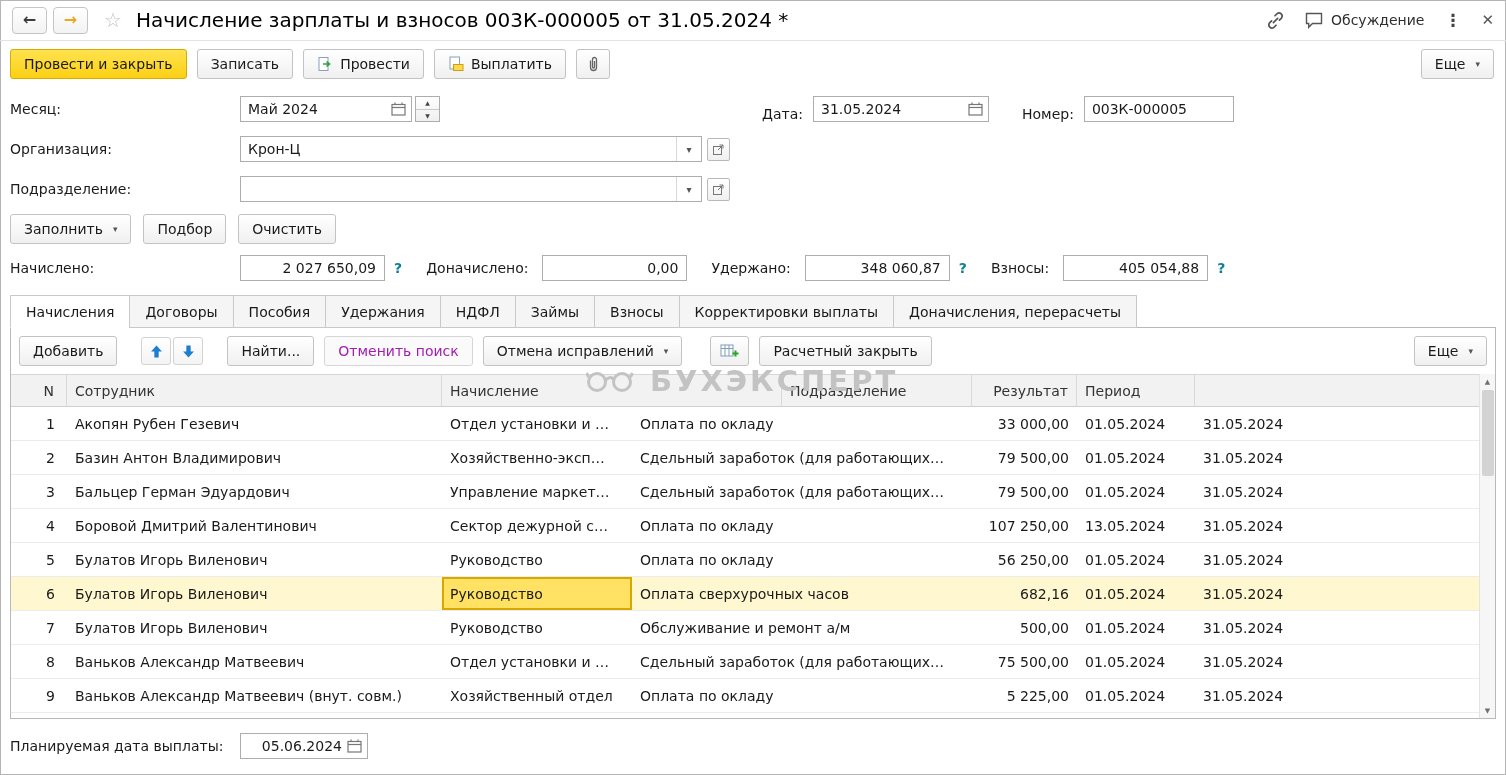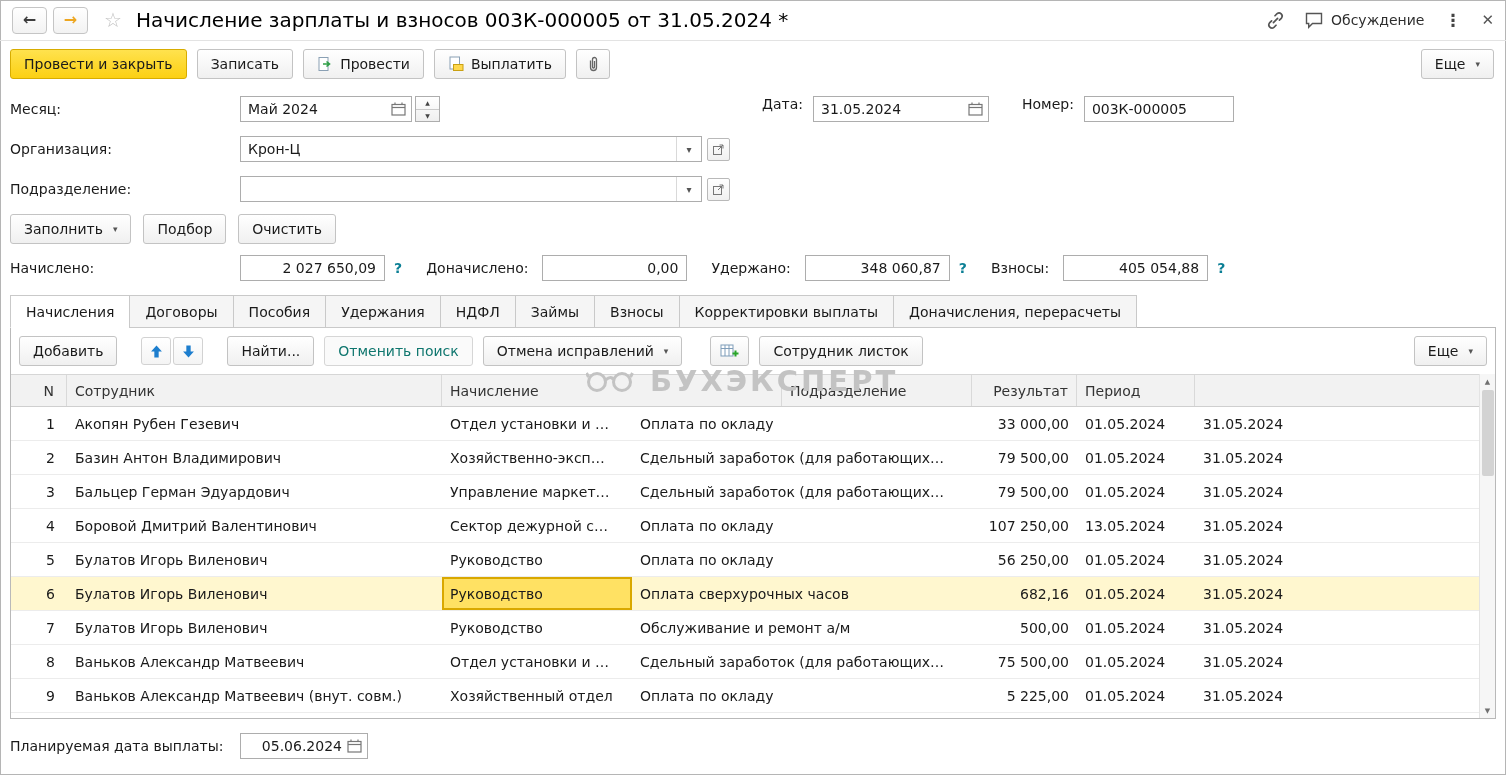--- a/index.html
+++ b/index.html
@@ -15,40 +15,40 @@
   .title { font-size:20px; font-weight:400; color:#000; white-space:nowrap; overflow:hidden; }
   .title-right { margin-left:auto; display:flex; align-items:center; gap:18px; flex:none; }
   .discussion { display:flex; align-items:center; gap:7px; color:#2e2e2e; cursor:pointer; }
   .dots { font-size:17px; font-weight:bold; color:#444; cursor:pointer; padding:0 2px; }
   .closex { font-size:15px; color:#555; cursor:pointer; }
 
   
   .btn { height:30px; display:inline-flex; align-items:center; gap:7px; padding:0 13px; border:1px solid #c3c3c3; border-radius:3px; background:linear-gradient(#ffffff,#f0f0f0); font-size:14px; color:#1a1a1a; cursor:pointer; font-family:inherit; white-space:nowrap; }
   .btn.primary { background:linear-gradient(#ffe24e,#fcd013); border-color:#d7ac00; }
   .btn.icon-only { padding:0 9px; }
-  .btn.disabled { color:#0f766e; border-color:#d6d6d6; background:#fafafa; cursor:default; }
+  .btn.disabled { color:#a21caf; border-color:#d6d6d6; background:#fafafa; cursor:default; }
   .caret { font-size:9px; color:#555; margin-left:3px; }
 
   .toolbar { display:flex; align-items:center; gap:10px; padding:8px 12px 10px 10px; }
   .toolbar .more { margin-left:auto; }
 
   
   .form { padding:0 10px; }
   .frow { position:relative; display:flex; align-items:center; height:40px; }
   .flabel { width:230px; flex:none; }
   .input { height:26px; border:1px solid #adadad; background:#fff; display:flex; align-items:center; padding-left:7px; }
   .ival { flex:1; white-space:nowrap; overflow:hidden; }
   .infield { flex:none; width:25px; height:24px; display:flex; align-items:center; justify-content:center; background:#fff; border:none; cursor:pointer; }
   .combo-arrow { font-size:10px; color:#555; border-left:1px solid #d9d9d9; }
   .w172{width:172px;} .w462{width:462px;} .w176{width:176px;} .w150{width:150px;} .w145{width:145px;} .w128{width:128px;text-align:right;}
   .spinner { width:25px; height:26px; margin-left:3px; display:flex; flex-direction:column; border:1px solid #adadad; background:linear-gradient(#fff,#efefef); }
   .spin { flex:1; display:flex; align-items:center; justify-content:center; font-size:6px; color:#444; cursor:pointer; }
   .spin + .spin { border-top:1px solid #c9c9c9; }
   .openbtn { width:23px; height:23px; margin-left:5px; border:1px solid #b9b9b9; border-radius:2px; background:linear-gradient(#fff,#f0f0f0); display:flex; align-items:center; justify-content:center; cursor:pointer; }
-  .abs { position:absolute; display:flex; align-items:flex-start; }
+  .abs { position:absolute; display:flex; align-items:flex-end; }
   .at-date { left:752px; } .at-num { left:1012px; }
   .abs .flabel2 { margin-right:10px; }
   .val-right { justify-content:flex-end; padding-right:8px; }
 
   .actions { display:flex; align-items:center; gap:12px; padding:0 10px; height:40px; }
 
   .totals { display:flex; align-items:center; padding:0 10px; height:38px; }
   .totals .flabel { width:230px; }
   .q { color:#0b7f95; font-weight:bold; margin-left:9px; cursor:pointer; }
   .tlabel { margin-left:24px; margin-right:14px; white-space:nowrap; }
@@ -310,21 +310,21 @@
       <button class="btn icon-only" style="margin-left:18px;">
         <svg width="19" height="16" viewBox="0 0 19 16">
           <rect x="1" y="2" width="12" height="11" fill="#fff" stroke="#7f9db9"></rect>
           <line x1="1" y1="5.5" x2="13" y2="5.5" stroke="#7f9db9"></line>
           <line x1="5" y1="2" x2="5" y2="13" stroke="#7f9db9"></line>
           <line x1="9" y1="2" x2="9" y2="13" stroke="#7f9db9"></line>
           <path d="M12.5 10.5 h6 M15.5 7.5 v6" stroke="#2aa52a" stroke-width="2"></path>
         </svg>
       </button>
       <button class="btn">
-        <span>Сотрудник листок</span>
+        <span>Расчетный закрыть</span>
       </button>
       <button class="btn more">
         <span>Еще</span>
         <span class="caret">▾</span>
       </button>
     </div>
 
     <div class="thead">
       <div class="hcell c-n">N</div>
       <div class="hcell c-employee">Сотрудник</div>

